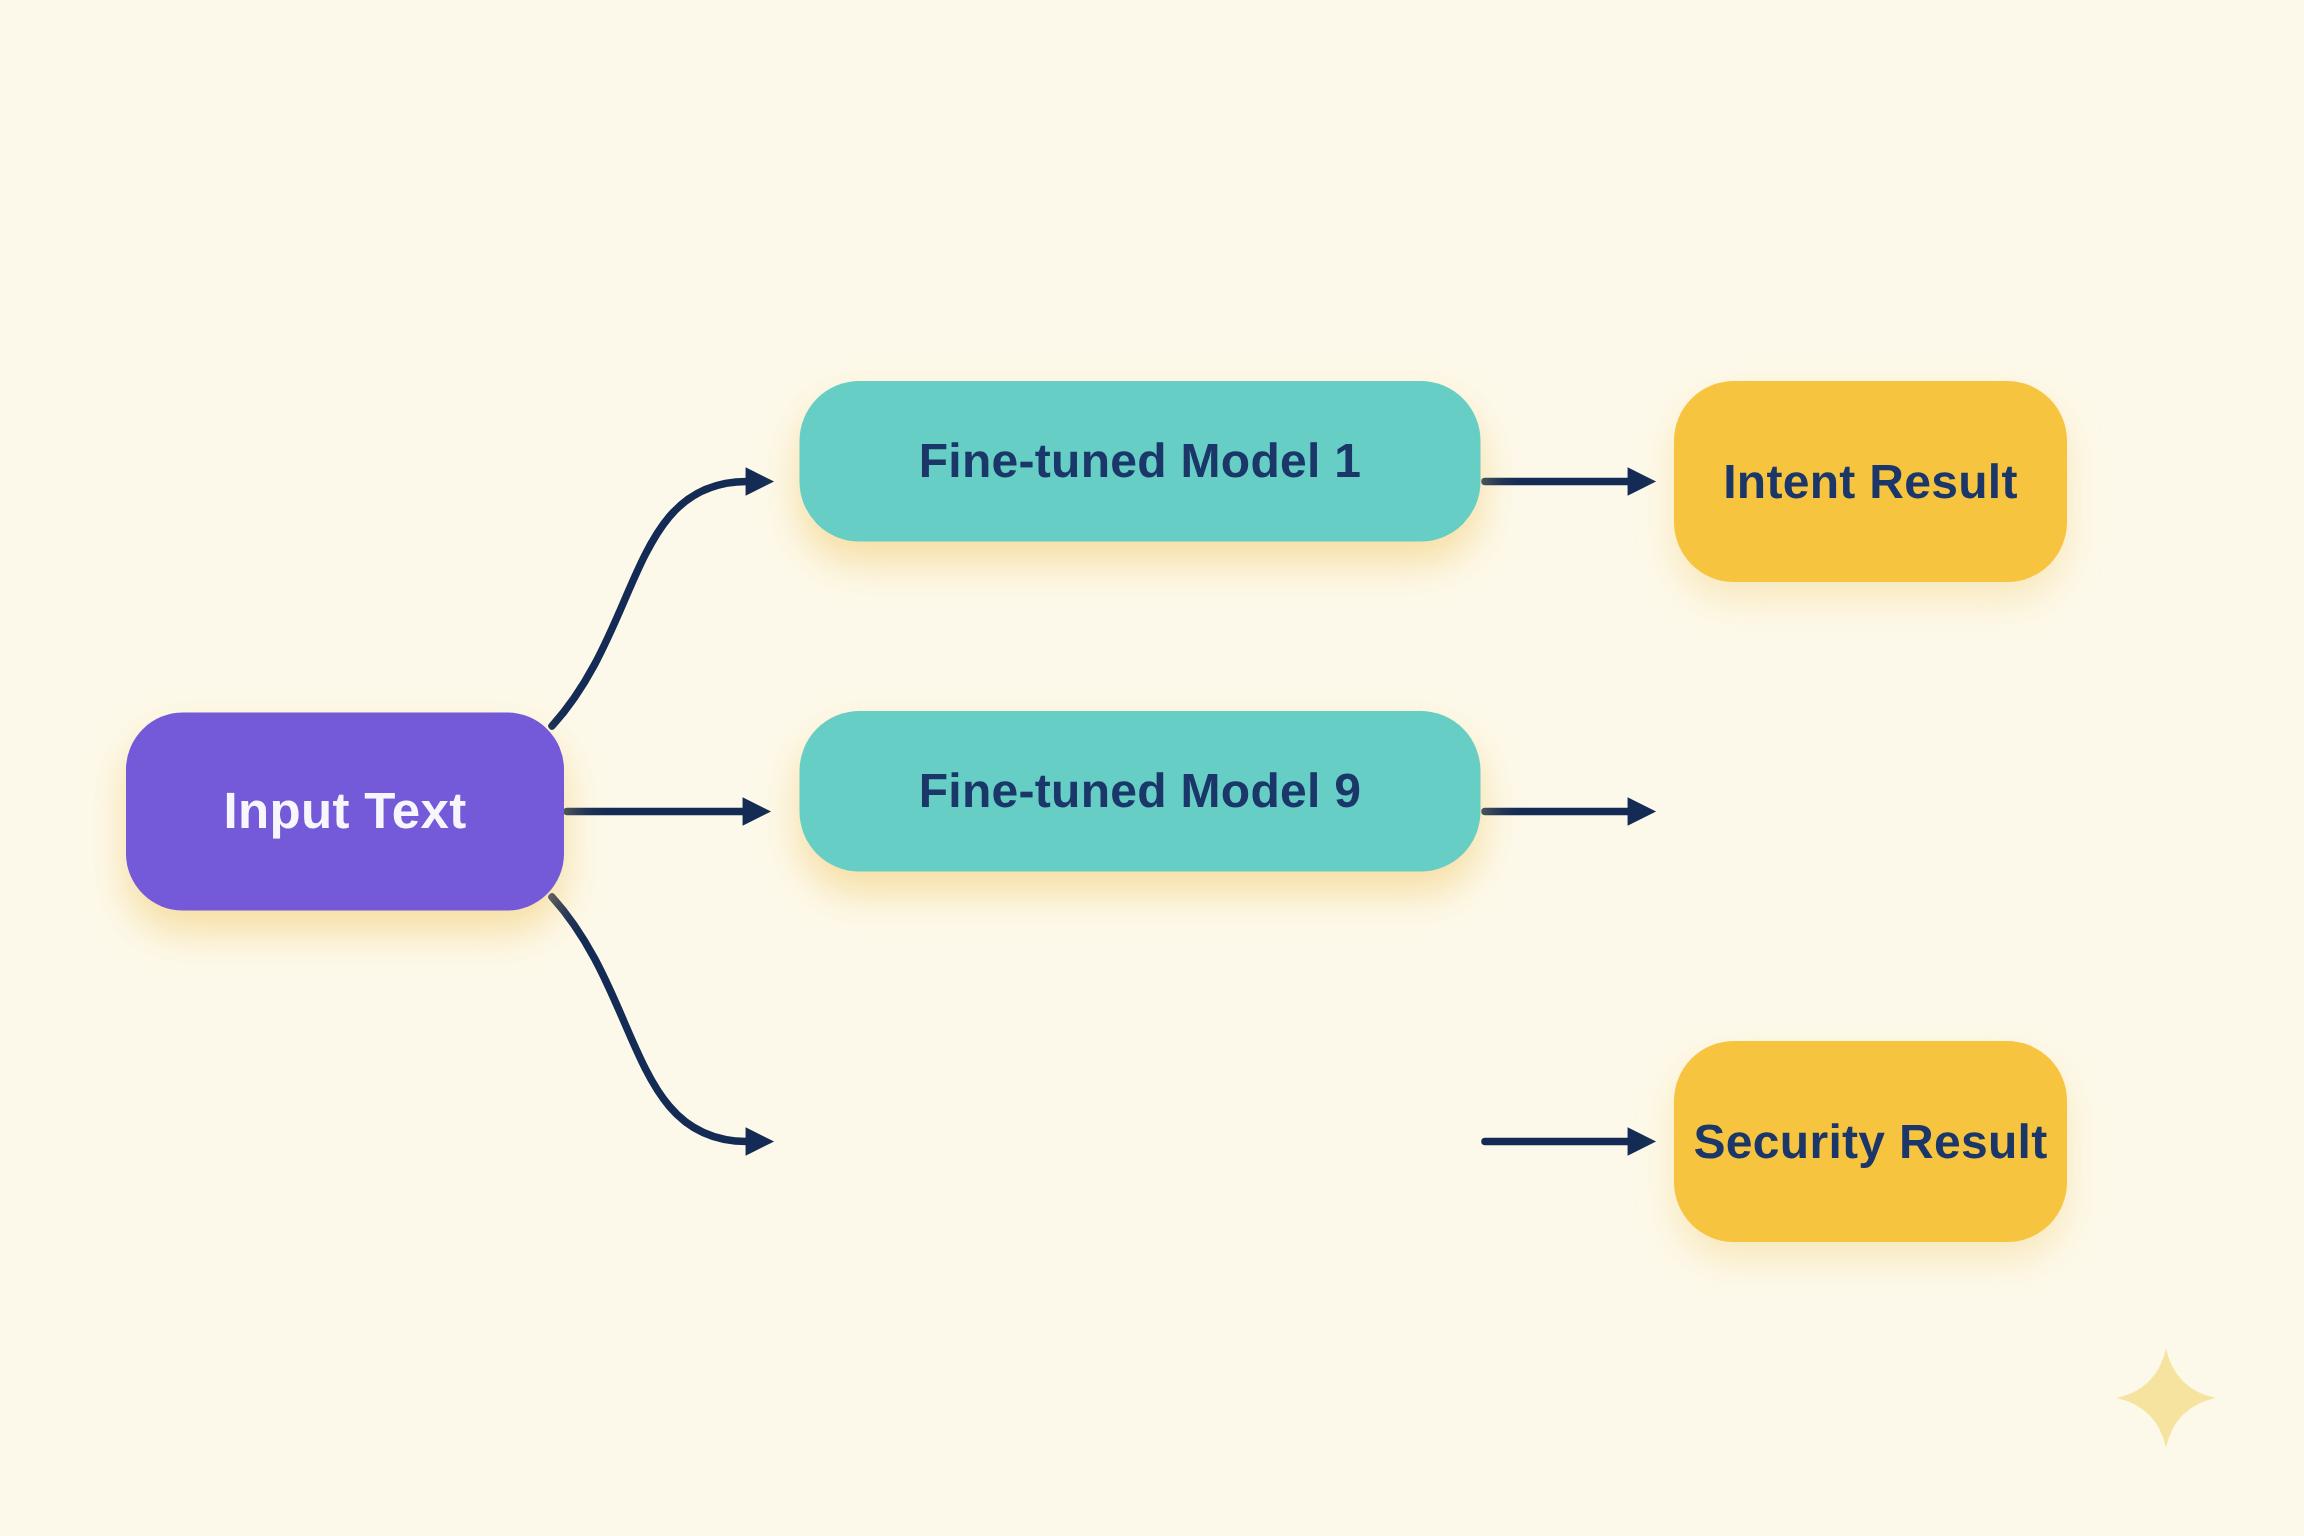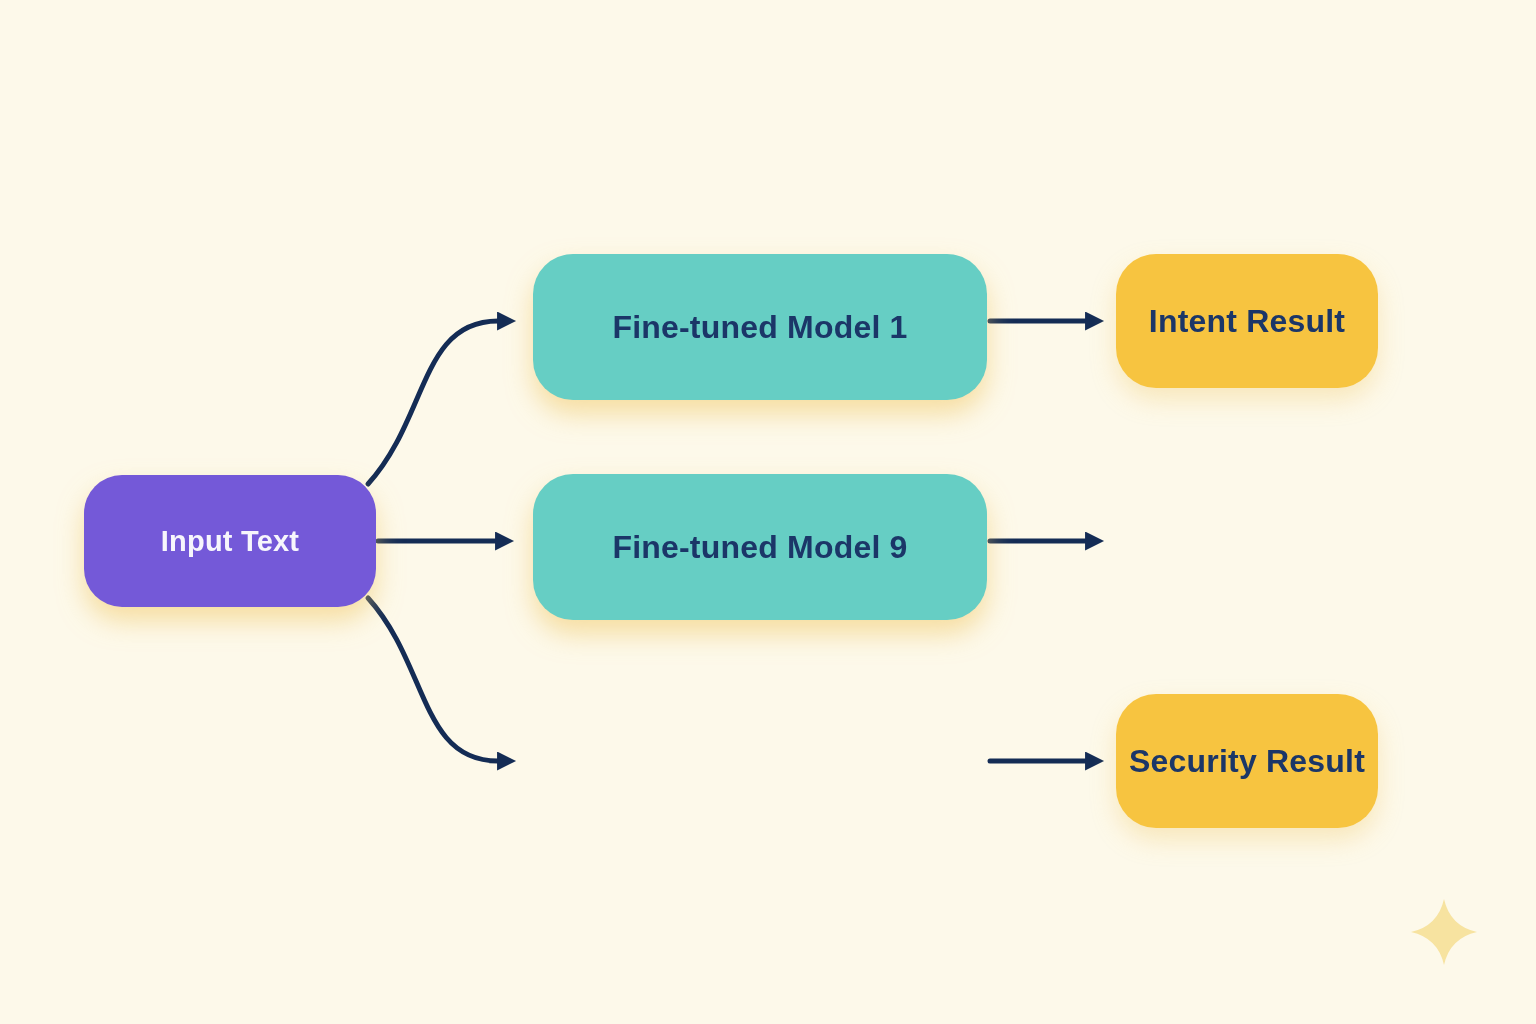--- a/index.html
+++ b/index.html
@@ -29,25 +29,25 @@
     font-weight: 700;
     font-size: 32px;
     letter-spacing: 0.2px;
     box-sizing: border-box;
   }
   .node-input {
     left: 84px; top: 475px; width: 292px; height: 132px;
     background: var(--input-fill, #7459D8);
     color: var(--input-text, #F7F6FC);
     border-radius: 38px;
-    font-size: 29px;
+    font-size: 34px;
     box-shadow: 0 14px 26px var(--glow, rgba(240,201,103,0.55));
   }
   .node-model {
-    left: 533px; width: 454px; height: 146px;
+    left: 533px; width: 454px; height: 107px;
     background: var(--model-fill, #66CEC4);
     color: var(--node-text, #1B3668);
     border-radius: 40px;
     box-shadow: 0 14px 26px var(--glow, rgba(240,201,103,0.55));
   }
   .node-result {
     left: 1116px; width: 262px; height: 134px;
     background: var(--result-fill, #F7C440);
     color: var(--node-text, #1B3668);
     border-radius: 40px;

